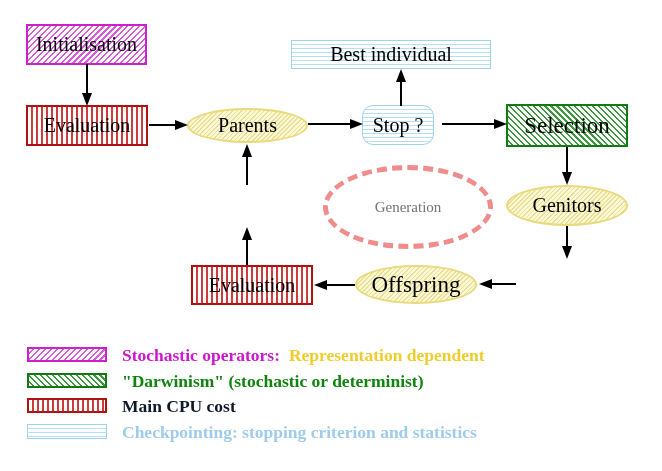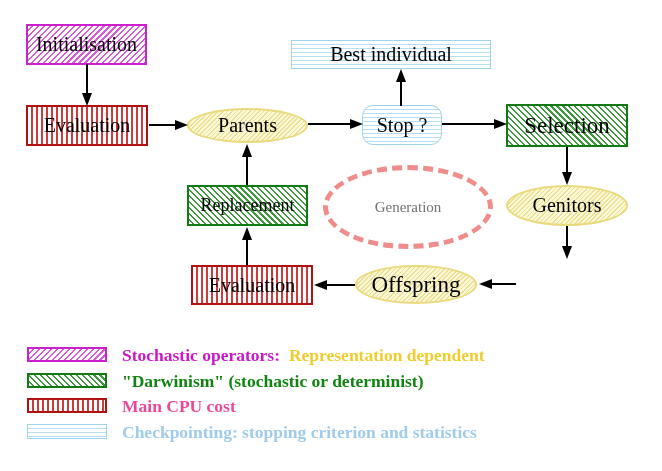--- a/index.html
+++ b/index.html
@@ -58,41 +58,40 @@
   .ah-right { border-top:5px solid transparent; border-bottom:5px solid transparent; border-left:13px solid #000; }
   
   .swatch { position:absolute; box-sizing:border-box; width:80px; height:15px; }
   .legend-text {
     position:absolute; left:122px; height:22px; display:flex; align-items:center;
     font-size:17.5px; font-weight:bold; white-space:nowrap;
   }
   .lt-magenta { color:#cc17cc; }
   .lt-gold { color:#eecd2d; margin-left:9px; }
   .lt-green { color:#108410; }
-  .lt-red { color:#ec4899; }
+  .lt-red { color:#0f172a; }
   .lt-blue { color:#9fcbec; }
 </style>
 </head>
 <body>
 
 <div class="canvas">
 
   <div class="node p-magenta f20" style="left:26px; top:24px; width:121px; height:41px;">Initialisation</div>
 
   <div class="node p-red f20" style="left:26px; top:105px; width:122px; height:41px;">Evaluation</div>
 
   <div class="node p-yellow ellipse f20" style="left:187px; top:108px; width:121px; height:35px;">Parents</div>
 
   <div class="node p-blue f20" style="left:291px; top:40px; width:200px; height:29px; border-width:1.5px;">Best individual</div>
 
-  <div class="node p-blue rounded f20" style="left:362px; top:105px; width:80px; height:40px; border-width:1.5px;">Stop ?</div>
+  <div class="node p-blue rounded f20" style="left:362px; top:105px; width:72px; height:40px; border-width:1.5px;">Stop ?</div>
 
   <div class="node p-green f21" style="left:506px; top:104px; width:122px; height:43px;">Selection</div>
 
-  <div class="node p-green f18" style="left:187px; top:185px; width:121px; height:41px;">Replacement</div>
 
   <div class="node generation" style="left:323px; top:165px; width:170px; height:84px;">Generation</div>
 
   <div class="node p-yellow ellipse f20" style="left:506px; top:185px; width:122px; height:41px;">Genitors</div>
 
   <div class="node p-red f20" style="left:191px; top:265px; width:122px; height:40px;">Evaluation</div>
 
   <div class="node p-yellow ellipse f21" style="left:355px; top:265px; width:122px; height:39px;">Offspring</div>
 
 

